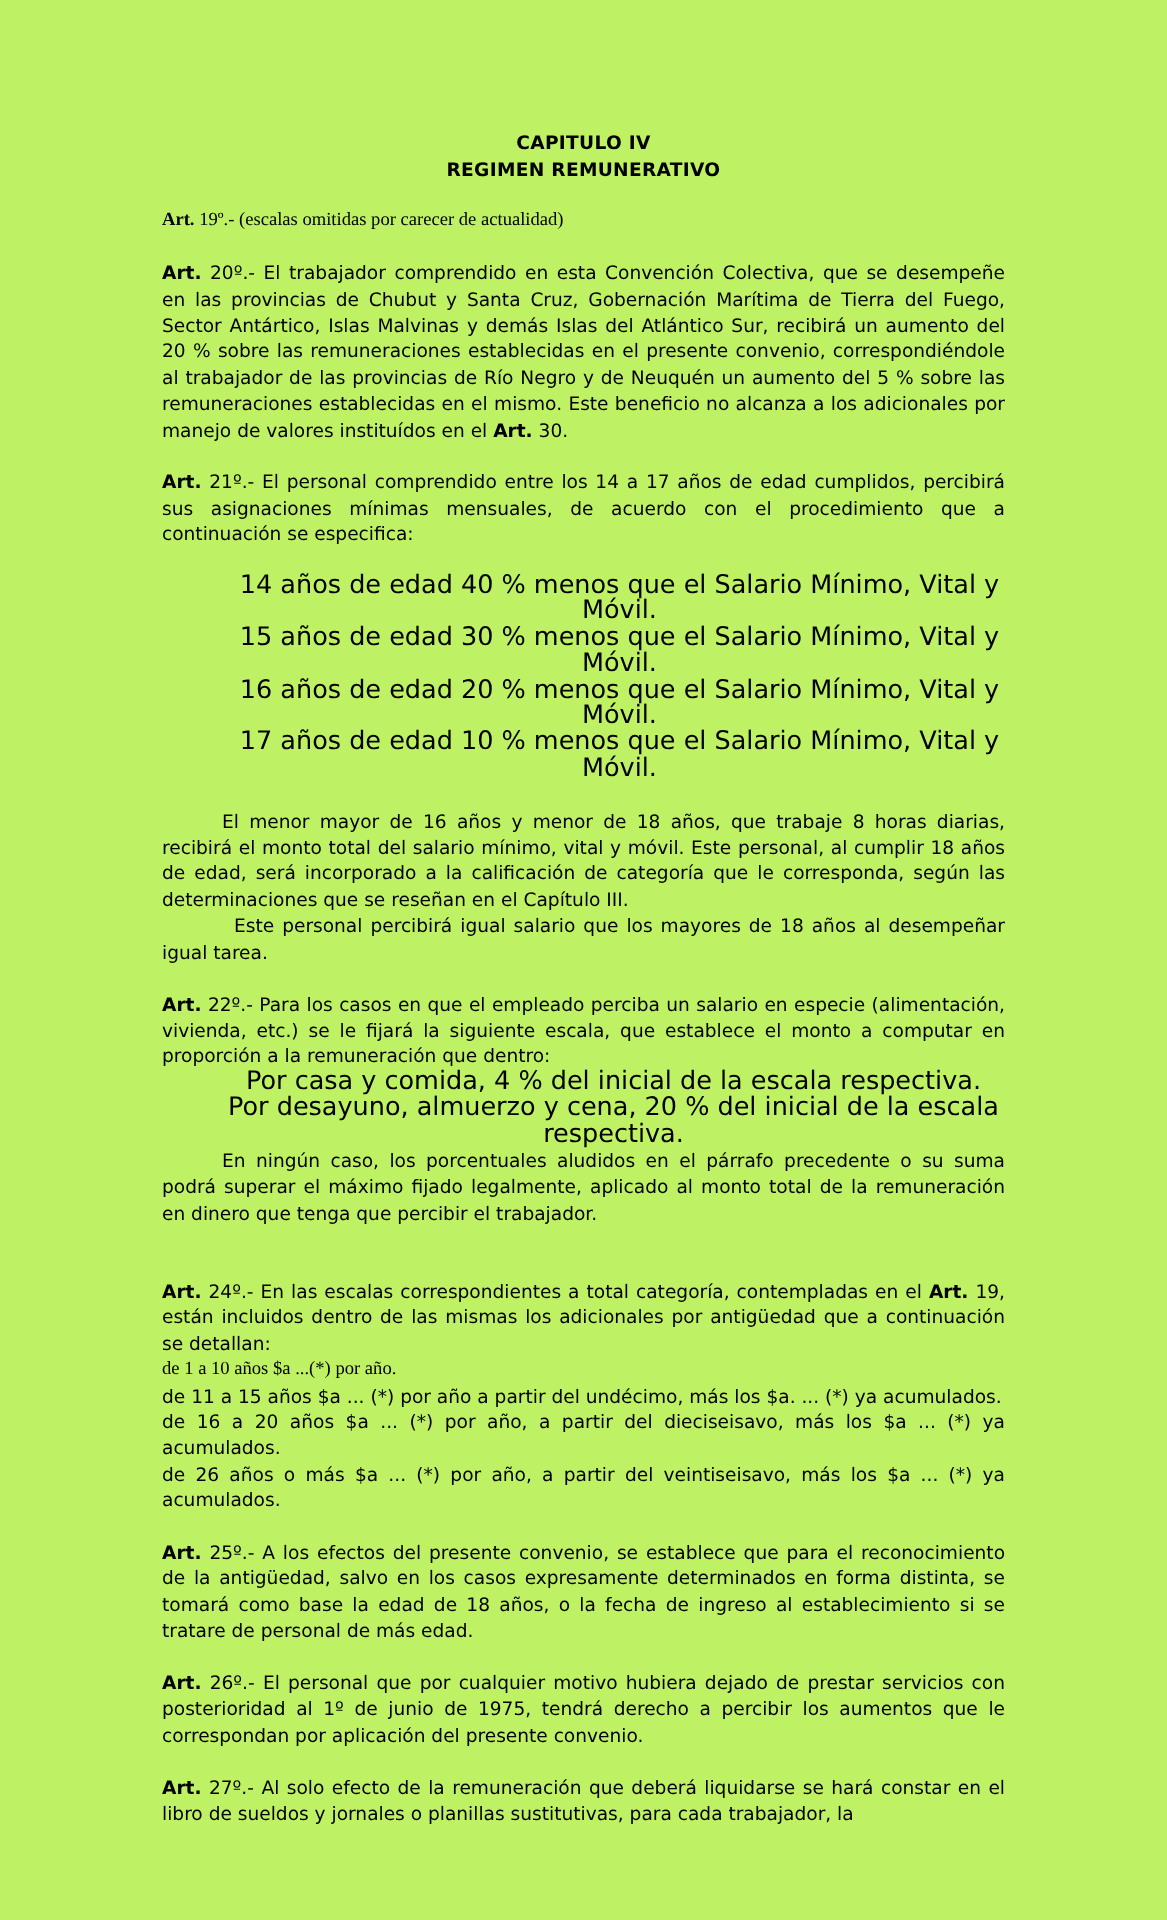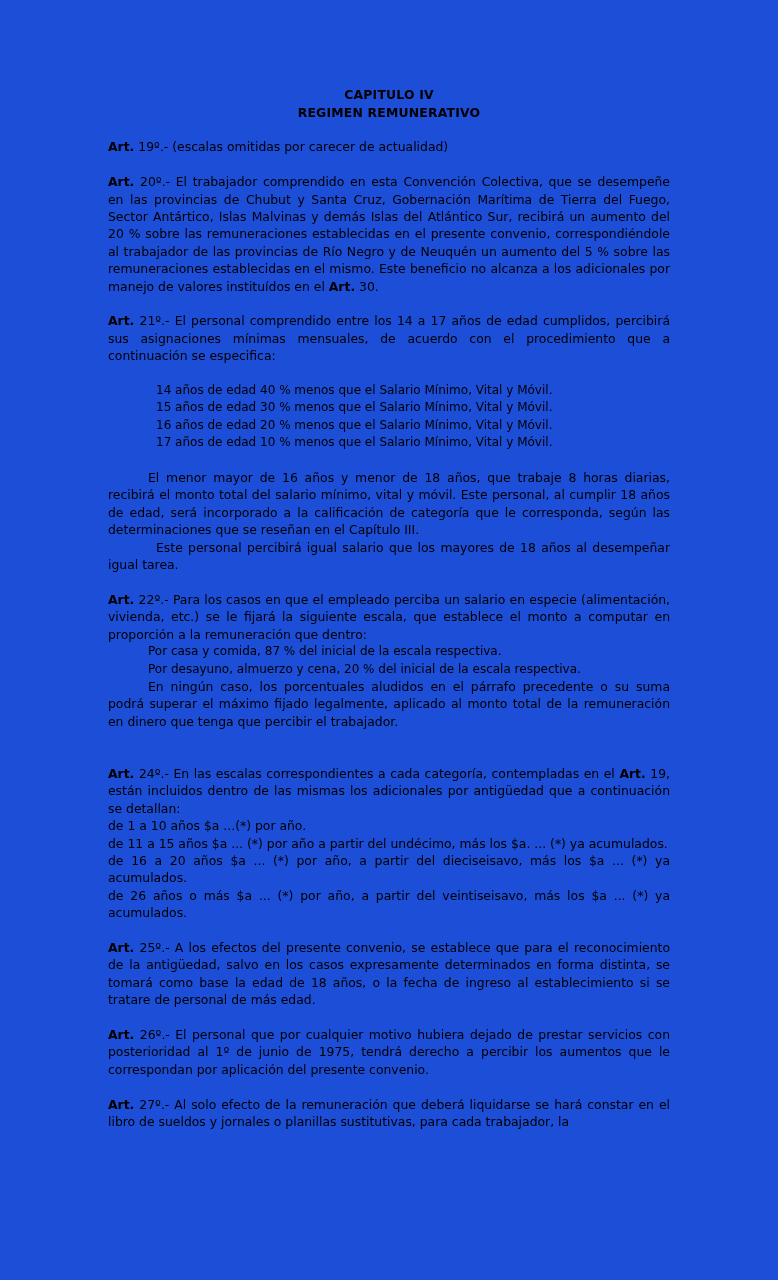--- a/index.html
+++ b/index.html
@@ -9,21 +9,21 @@
     background: #ffffff;
   }
   body {
     font-family: "DejaVu Sans", sans-serif;
     color: #000000;
   }
   .page {
     position: relative;
     width: 778px;
     height: 1280px;
-    background: #1d4ed8;
+    background: #bef264;
     overflow: hidden;
     box-sizing: border-box;
   }
   .content {
     position: absolute;
     left: 108px;
     top: 86px;
     width: 562px;
   }
   .doc-title {
@@ -42,28 +42,28 @@
   }
   .gap {
     height: 17.4px;
   }
   .b { font-weight: bold; }
   .i { font-style: italic; }
   .ind-40 { text-indent: 40px; }
   .ind-48 { text-indent: 48px; }
   .line {
     margin: 0;
-    font-size: 12px;
+    font-size: 17px;
     line-height: 17.4px;
-    text-align: left;
+    text-align: center;
     white-space: pre-wrap;
   }
   .line-ind-48 { padding-left: 48px; }
   .line-ind-40 { padding-left: 40px; }
-  .nojust { text-align: left; }
+  .nojust { text-align: left; font-family: Liberation Serif, serif; }
 </style>
 </head>
 <body>
 
 <div class="page">
   <div class="content">
 
     <div class="doc-title">
       <div>CAPITULO IV</div>
       <div>REGIMEN REMUNERATIVO</div>
@@ -92,31 +92,31 @@
     <div class="gap"></div>
 
     <p class="para ind-40">El menor mayor de 16 años y menor de 18 años, que trabaje 8 horas diarias, recibirá el monto total del salario mínimo, vital y móvil. Este personal, al cumplir 18 años de edad, será incorporado a la calificación de categoría que le corresponda, según las determinaciones que se reseñan en el Capítulo III.</p>
 
     <p class="para ind-48">Este personal percibirá igual salario que los mayores de 18 años al desempeñar igual tarea.</p>
 
     <div class="gap"></div>
 
     <p class="para"><span class="b">Art.</span><span> 22º.- Para los casos en que el empleado perciba un salario en especie (alimentación, vivienda, etc.) se le fijará la siguiente escala, que establece el monto a computar en proporción a la remuneración que dentro:</span></p>
 
-    <p class="line line-ind-40">Por casa y comida, 87 % del inicial de la escala respectiva.</p>
+    <p class="line line-ind-40">Por casa y comida, 4 % del inicial de la escala respectiva.</p>
     <p class="line line-ind-40">Por desayuno, almuerzo y cena, 20 % del inicial de la escala respectiva.</p>
 
     <p class="para ind-40">En ningún caso, los porcentuales aludidos en el párrafo precedente o su suma podrá superar el máximo fijado legalmente, aplicado al monto total de la remuneración en dinero que tenga que percibir el trabajador.</p>
 
     <div class="gap"></div>
 
 
     <div class="gap"></div>
 
-    <p class="para"><span class="b">Art.</span><span> 24º.- En las escalas correspondientes a cada categoría, contempladas en el </span><span class="b">Art.</span><span> 19, están incluidos dentro de las mismas los adicionales por antigüedad que a continuación se detallan:</span></p>
+    <p class="para"><span class="b">Art.</span><span> 24º.- En las escalas correspondientes a total categoría, contempladas en el </span><span class="b">Art.</span><span> 19, están incluidos dentro de las mismas los adicionales por antigüedad que a continuación se detallan:</span></p>
 
     <p class="para nojust">de 1 a 10 años $a ...(*) por año.</p>
     <p class="para">de 11 a 15 años $a ... (*) por año a partir del undécimo, más los $a. ... (*) ya acumulados.</p>
     <p class="para">de 16 a 20 años $a ... (*) por año, a partir del dieciseisavo, más los $a ... (*) ya acumulados.</p>
     <p class="para">de 26 años o más $a ... (*) por año, a partir del veintiseisavo, más los $a ... (*) ya acumulados.</p>
 
     <div class="gap"></div>
 
     <p class="para"><span class="b">Art.</span><span> 25º.- A los efectos del presente convenio, se establece que para el reconocimiento de la antigüedad, salvo en los casos expresamente determinados en forma distinta, se tomará como base la edad de 18 años, o la fecha de ingreso al establecimiento si se tratare de personal de más edad.</span></p>
 

